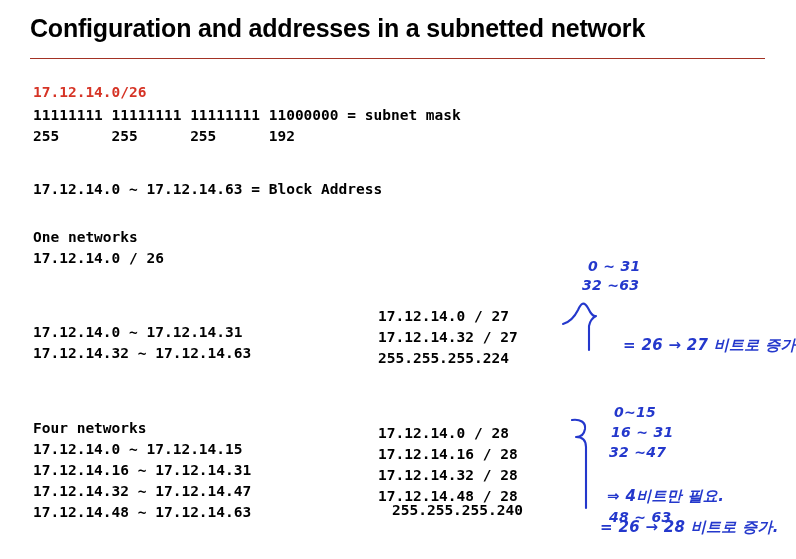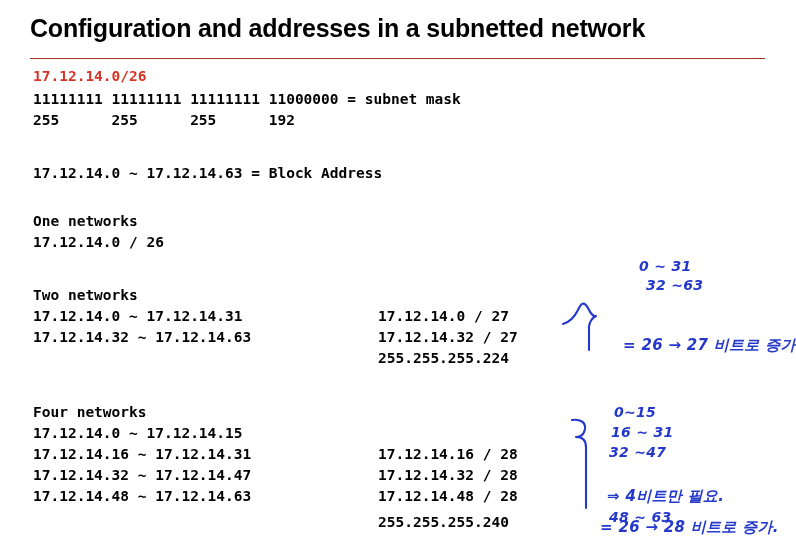--- a/index.html
+++ b/index.html
@@ -50,39 +50,39 @@
     font-family: "DejaVu Sans Mono", "Liberation Mono", monospace;
     font-size: 14.5px;
     font-weight: bold;
     line-height: 21px;
     white-space: pre;
     color: #000000;
     letter-spacing: 0px;
   }
   .code.red { color: #d63426; }
 
-  .col-a { left: 33px; }
+  .col-a { left: 33px; margin-top: 16px; }
   .col-b { left: 378px; }
 
   .y-cidr      { top: 66px; }
   .y-mask-bin  { top: 89px; }
   .y-mask-dec  { top: 110px; }
   .y-block     { top: 163px; }
   .y-one-h     { top: 211px; }
   .y-one-1     { top: 232px; }
   .y-two-h     { top: 285px; }
   .y-two-1     { top: 306px; }
   .y-two-2     { top: 327px; text-align: center; }
   .y-two-3     { top: 348px; }
   .y-four-h    { top: 402px; }
   .y-four-1    { top: 423px; }
   .y-four-2    { top: 444px; }
   .y-four-3    { top: 465px; }
   .y-four-4    { top: 486px; }
-  .y-four-5    { top: 512px; }
+  .y-four-5    { top: 500px; margin-left: 14px; }
 
   
   .ink {
     position: absolute;
     color: #2438cc;
     font-family: "DejaVu Sans", sans-serif;
     font-weight: bold;
     font-style: italic;
     white-space: nowrap;
     letter-spacing: 0.3px;
@@ -90,22 +90,22 @@
   .ink-num { font-size: 14px; }
   .ink-ko  { font-size: 15px; }
 
   .ink-svg {
     position: absolute;
     overflow: visible;
     pointer-events: none;
   }
 
   
-  .ann2-r1 { left: 639px; top: 258px; font-style: italic; }
-  .ann2-r2 { left: 646px; top: 277px; }
+  .ann2-r1 { left: 588px; top: 258px; font-style: italic; }
+  .ann2-r2 { left: 582px; top: 277px; }
   .ann2-r3 { left: 611px; top: 311px; }
   .ann2-r4 { left: 607px; top: 336px; margin-left: 16px; }
 
   
   .ann4-r1 { left: 614px; top: 404px; }
   .ann4-r2 { left: 611px; top: 424px; }
   .ann4-r3 { left: 609px; top: 444px; }
   .ann4-r4 { left: 609px; top: 465px; margin-top: 44px; }
   .ann4-r5 { left: 607px; top: 487px; }
   .ann4-r6 { left: 600px; top: 518px; }
@@ -120,32 +120,32 @@
 
   <div class="code red col-a y-cidr">17.12.14.0/26</div>
   <div class="code col-a y-mask-bin">11111111 11111111 11111111 11000000 = subnet mask</div>
   <div class="code col-a y-mask-dec">255      255      255      192</div>
 
   <div class="code col-a y-block">17.12.14.0 ~ 17.12.14.63 = Block Address</div>
 
   <div class="code col-a y-one-h">One networks</div>
   <div class="code col-a y-one-1">17.12.14.0 / 26</div>
 
-  <div class="code col-a y-two-h">Two networks</div>
   <div class="code col-a y-two-1">17.12.14.0 ~ 17.12.14.31</div>
   <div class="code col-a y-two-2">17.12.14.32 ~ 17.12.14.63</div>
   <div class="code col-b y-two-1">17.12.14.0 / 27</div>
   <div class="code col-b y-two-2">17.12.14.32 / 27</div>
   <div class="code col-b y-two-3">255.255.255.224</div>
 
   <div class="code col-a y-four-h">Four networks</div>
   <div class="code col-a y-four-1">17.12.14.0 ~ 17.12.14.15</div>
   <div class="code col-a y-four-2">17.12.14.16 ~ 17.12.14.31</div>
   <div class="code col-a y-four-3">17.12.14.32 ~ 17.12.14.47</div>
   <div class="code col-a y-four-4">17.12.14.48 ~ 17.12.14.63</div>
+  <div class="code col-b y-four-1">17.12.14.0 / 28</div>
   <div class="code col-b y-four-2">17.12.14.16 / 28</div>
   <div class="code col-b y-four-3">17.12.14.32 / 28</div>
   <div class="code col-b y-four-4">17.12.14.48 / 28</div>
   <div class="code col-b y-four-5">255.255.255.240</div>
 
   <svg class="ink-svg" style="left:560px; top:288px;" width="60" height="70" viewBox="0 0 60 70">
     <path d="M3 36 C10 34, 14 30, 18 22 C21 15, 24 13, 28 20 C31 26, 33 29, 36 28 C32 30, 30 33, 29 38 L29 62" fill="none" stroke="#2438cc" stroke-width="2.1" stroke-linecap="round" stroke-linejoin="round"></path>
   </svg>
 
   <div class="ink ink-num ann2-r1">0 ~ 31</div>

